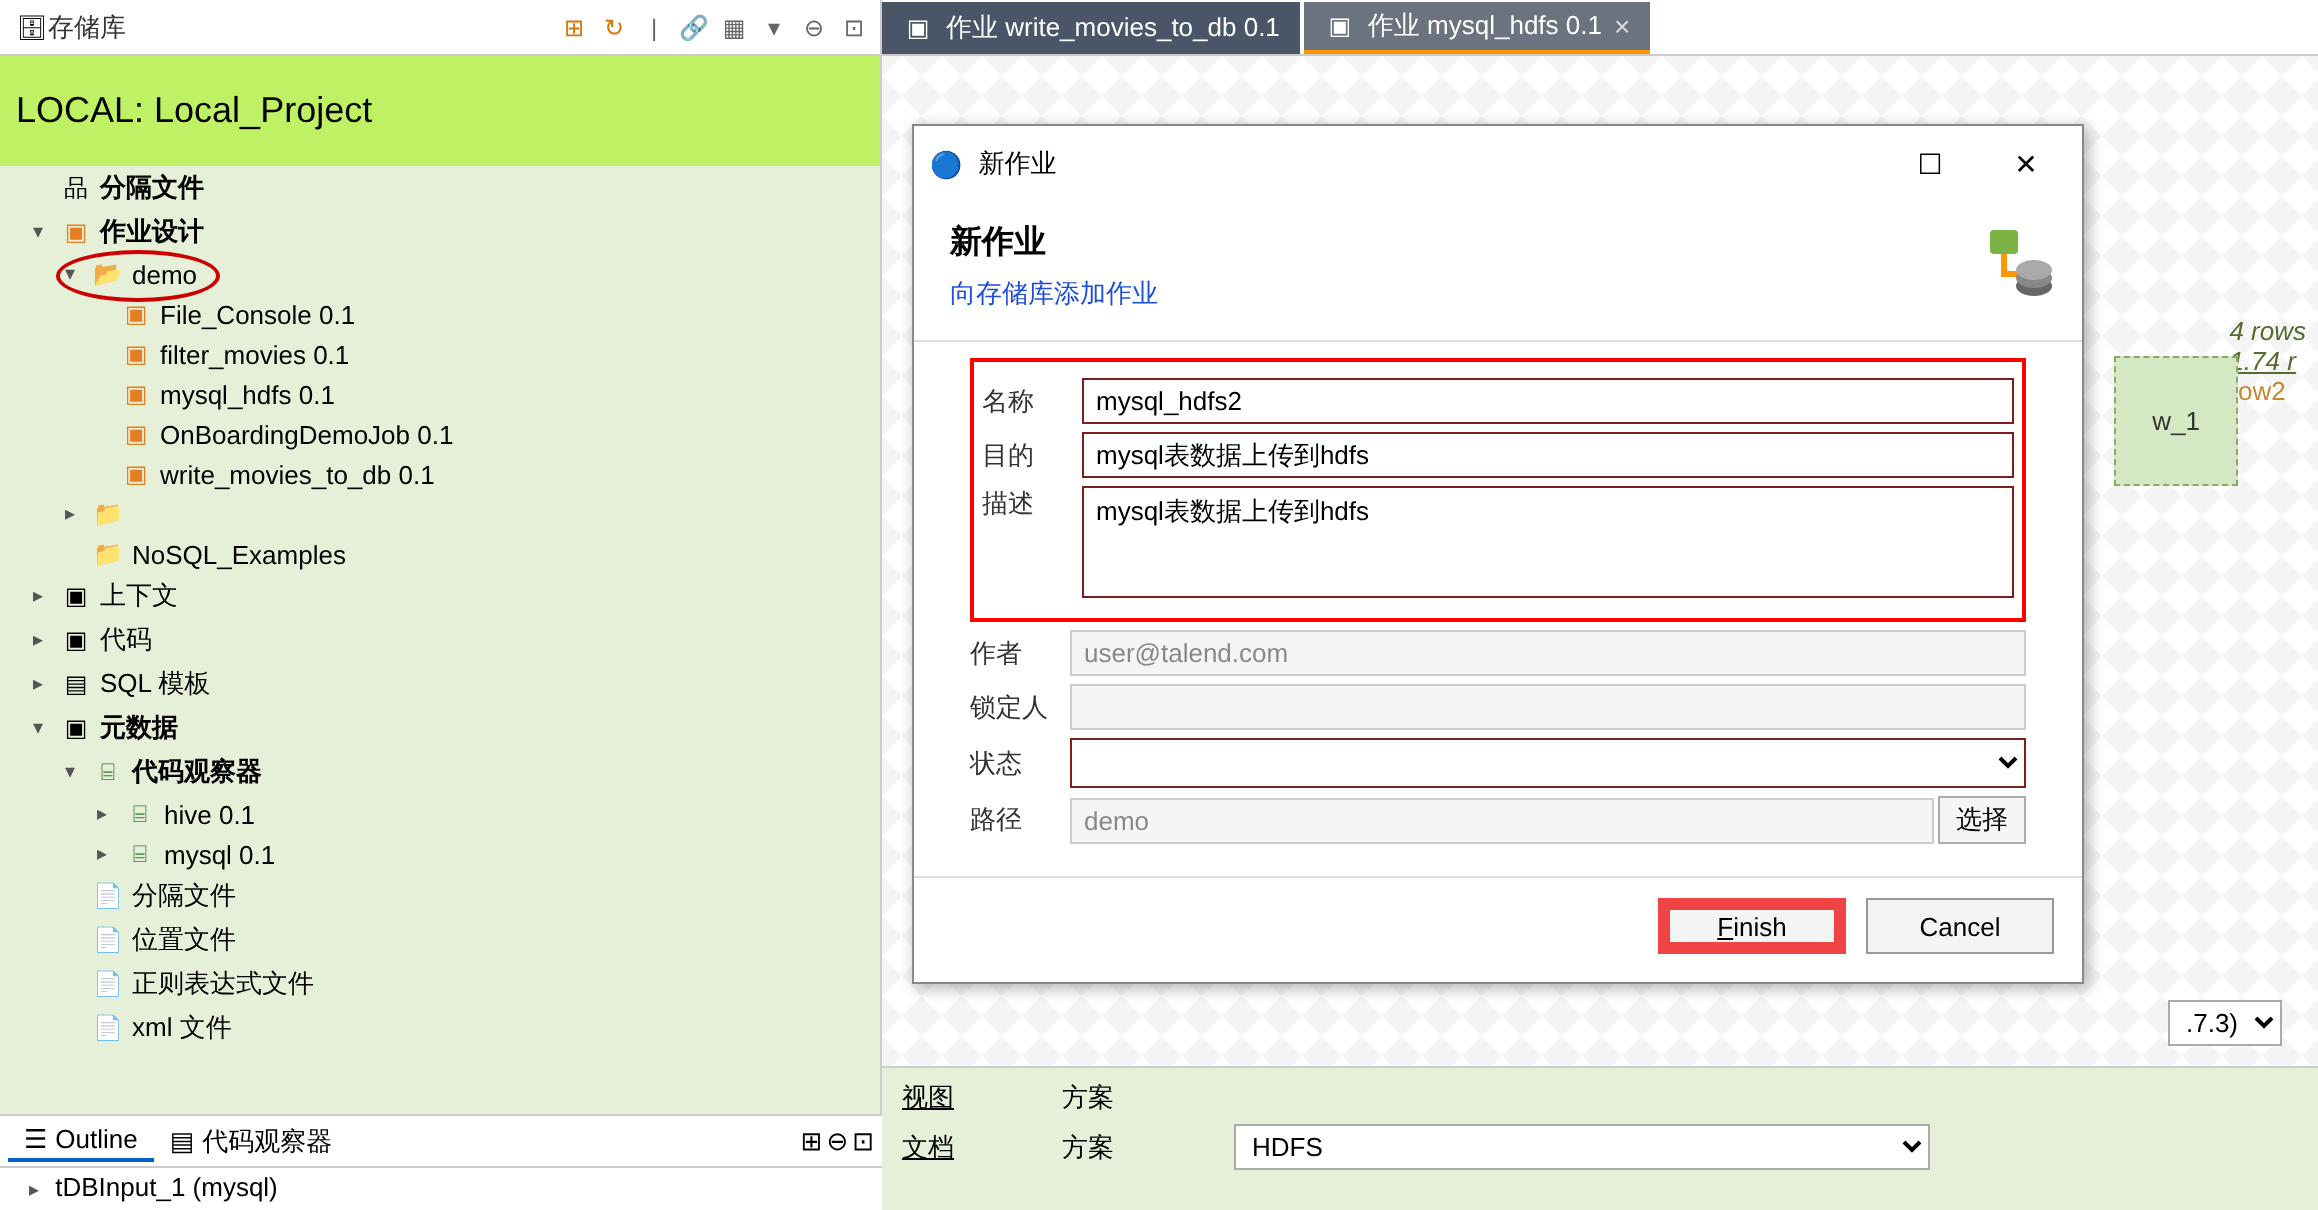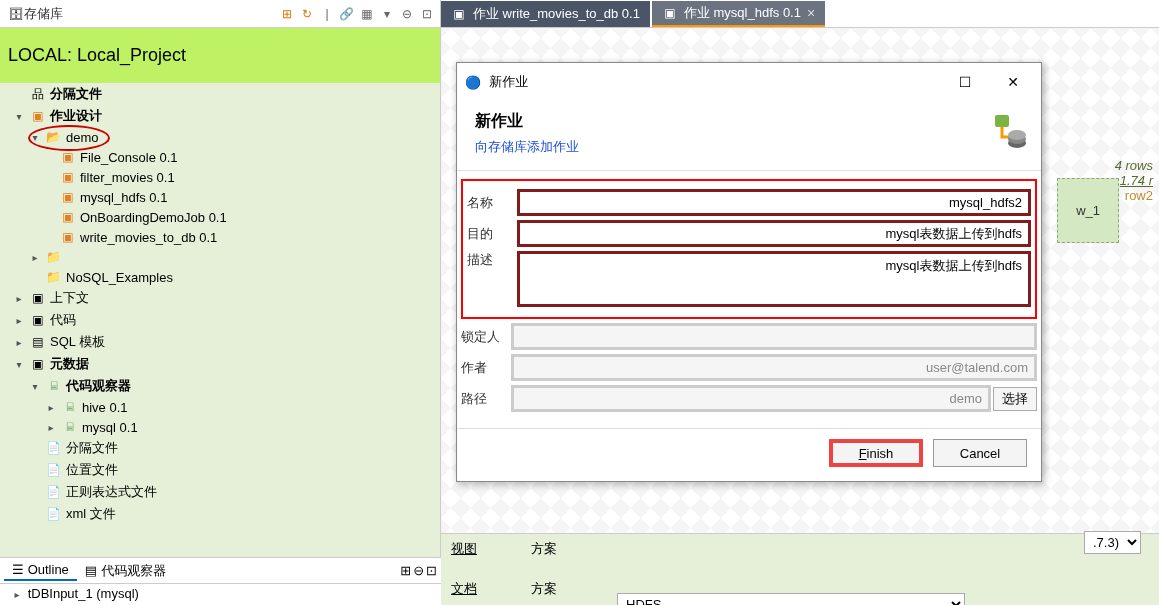--- a/index.html
+++ b/index.html
@@ -29,49 +29,49 @@
 .bottom-tabs .icons { margin-left: auto; display: flex; gap: 2px; }
 .bottom-tabs .content { padding: 2px 10px; font-size: 13px; }
 
 .right-area { position: absolute; left: 441px; top: 0; right: 0; height: 605px; background: #fafafa; }
 .editor-tabs { display: flex; height: 28px; background: #fff; border-bottom: 1px solid #ccc; align-items: flex-end; }
 .etab { display: flex; align-items: center; gap: 6px; padding: 4px 10px; background: #4a5568; color: #fff; font-size: 13px; margin-right: 2px; height: 26px; cursor: pointer; }
 .etab.active { background: #6b7280; border-bottom: 2px solid #ff9800; }
 .etab .close { color: #ddd; font-size: 14px; }
 
 .canvas-bg { position: absolute; top: 28px; left: 0; right: 0; bottom: 70px; background-image: linear-gradient(45deg,#f5f5f5 25%,transparent 25%),linear-gradient(-45deg,#f5f5f5 25%,transparent 25%),linear-gradient(45deg,transparent 75%,#f5f5f5 75%),linear-gradient(-45deg,transparent 75%,#f5f5f5 75%); background-size: 20px 20px; background-color: #fff; }
-.canvas-bg .row1 { position: absolute; right: 6px; top: 130px; color: #556b2f; font-size: 12px; font-style: italic; text-align: right; margin-left: 48px; }
+.canvas-bg .row1 { position: absolute; right: 6px; top: 130px; color: #556b2f; font-size: 12px; font-style: italic; text-align: left; margin-left: 48px; }
 .canvas-bg .green-block { position: absolute; right: 40px; top: 150px; background: #d4e8c4; padding: 24px 18px; border: 1px dashed #88aa66; color: #333; }
 
 .bottom-right { position: absolute; left: 0; right: 0; bottom: 0; height: 72px; background: #e6f0d8; border-top: 1px solid #ccc; padding: 4px 10px; font-size: 13px; }
 .bottom-right .row { display: flex; align-items: center; gap: 20px; padding: 2px 0; }
 .bottom-right .label { width: 60px; text-decoration: underline; }
-.bottom-right select { font-size: 13px; padding: 2px 4px; border: 1px solid #aaa; background: #fff; margin-top: 31px; }
+.bottom-right select { font-size: 13px; padding: 2px 4px; border: 1px solid #aaa; background: #fff; }
 
 
 .dialog { position: absolute; left: 456px; top: 62px; width: 586px; background: #fff; border: 1px solid #888; box-shadow: 2px 2px 8px rgba(0,0,0,0.3); z-index: 10; }
 .dlg-titlebar { display: flex; align-items: center; padding: 6px 8px; gap: 8px; }
 .dlg-titlebar .ttl { flex: 1; }
 .dlg-titlebar .winbtn { width: 40px; height: 26px; display: flex; align-items: center; justify-content: center; cursor: pointer; font-size: 14px; }
 .dlg-header { padding: 10px 18px 14px; border-bottom: 1px solid #ddd; position: relative; }
 .dlg-header h2 { font-size: 16px; font-weight: bold; margin-bottom: 6px; }
 .dlg-header .sub { font-size: 13px; color: #1d4ed8; }
 .dlg-header .deco { position: absolute; right: 14px; top: 12px; }
-.dlg-form { padding: 8px 4px 4px; }
+.dlg-form { padding: 8px 28px 4px; }
 .redbox { border: 2px solid #f00; padding: 4px 4px 6px; margin-bottom: 2px; }
 .frow { display: flex; align-items: center; margin: 4px 0; }
 .frow .flabel { width: 50px; font-size: 13px; color: #333; }
-.frow input[type=text], .frow textarea, .frow select { flex: 1; border: 3px solid #7f1d1d; padding: 3px 6px; font-size: 13px; background: #fff; text-align: right; }
+.frow input[type=text], .frow textarea, .frow select { flex: 1; border: 1px solid #7f1d1d; padding: 3px 6px; font-size: 13px; background: #fff; }
 .frow input[readonly] { background: #f5f5f5; color: #888; border-color: #ccc; }
 .frow textarea { height: 56px; resize: none; }
 .frow .smbtn { width: 28px; height: 24px; border: 1px solid #aaa; background: #f5f5f5; margin-left: 2px; font-size: 12px; cursor: pointer; }
 .frow .selbtn { width: 44px; height: 24px; border: 1px solid #aaa; background: #f5f5f5; margin-left: 2px; font-size: 13px; cursor: pointer; }
 .dlg-buttons { display: flex; justify-content: flex-end; gap: 10px; padding: 10px 14px 14px; border-top: 1px solid #ddd; margin-top: 8px; }
 .dlg-buttons button { width: 94px; height: 28px; border: 1px solid #999; background: #f4f4f4; font-size: 13px; cursor: pointer; }
-.dlg-buttons button.primary { border: 4px solid #ef4444; }
+.dlg-buttons button.primary { border: 6px solid #ef4444; }
 .dlg-buttons button .ul { text-decoration: underline; }
 .folder{color:#caa94f}.file{color:#5a7db5}.green{color:#2e7d32}.orange2{color:#e67e22}.red{color:#c0392b}
 </style>
 </head>
 <body>
 
 <div class="left-panel">
   <div class="panel-header">
     <span class="ticon">🗄</span>
     <span class="title">存储库</span>
@@ -297,26 +297,30 @@
       <div class="frow">
           <span class="flabel">目的</span>
           <input type="text" value="mysql表数据上传到hdfs" style="">
         </div>
       <div class="frow" style="align-items:flex-start">
           <span class="flabel">描述</span>
           <textarea style="">mysql表数据上传到hdfs</textarea>
         </div>
     </div>
     <div class="frow">
+        <span class="flabel">作者</span>
+        <input type="text" readonly="" value="user@talend.com" style="">
+      </div>
+    <div class="frow">
         <span class="flabel">锁定人</span>
         <input type="text" readonly="" value="" style="">
       </div>
     <div class="frow">
-        <span class="flabel">作者</span>
-        <input type="text" readonly="" value="user@talend.com" style="">
+        <span class="flabel">状态</span>
+        <select><option></option></select>
       </div>
     <div class="frow">
         <span class="flabel">路径</span>
         <input type="text" readonly="" value="demo" style="">
         <button class="selbtn">选择</button>
       </div>
   </div>
   <div class="dlg-buttons">
     <button class="primary"><span class="ul">F</span>inish</button>
     <button>Cancel</button>

